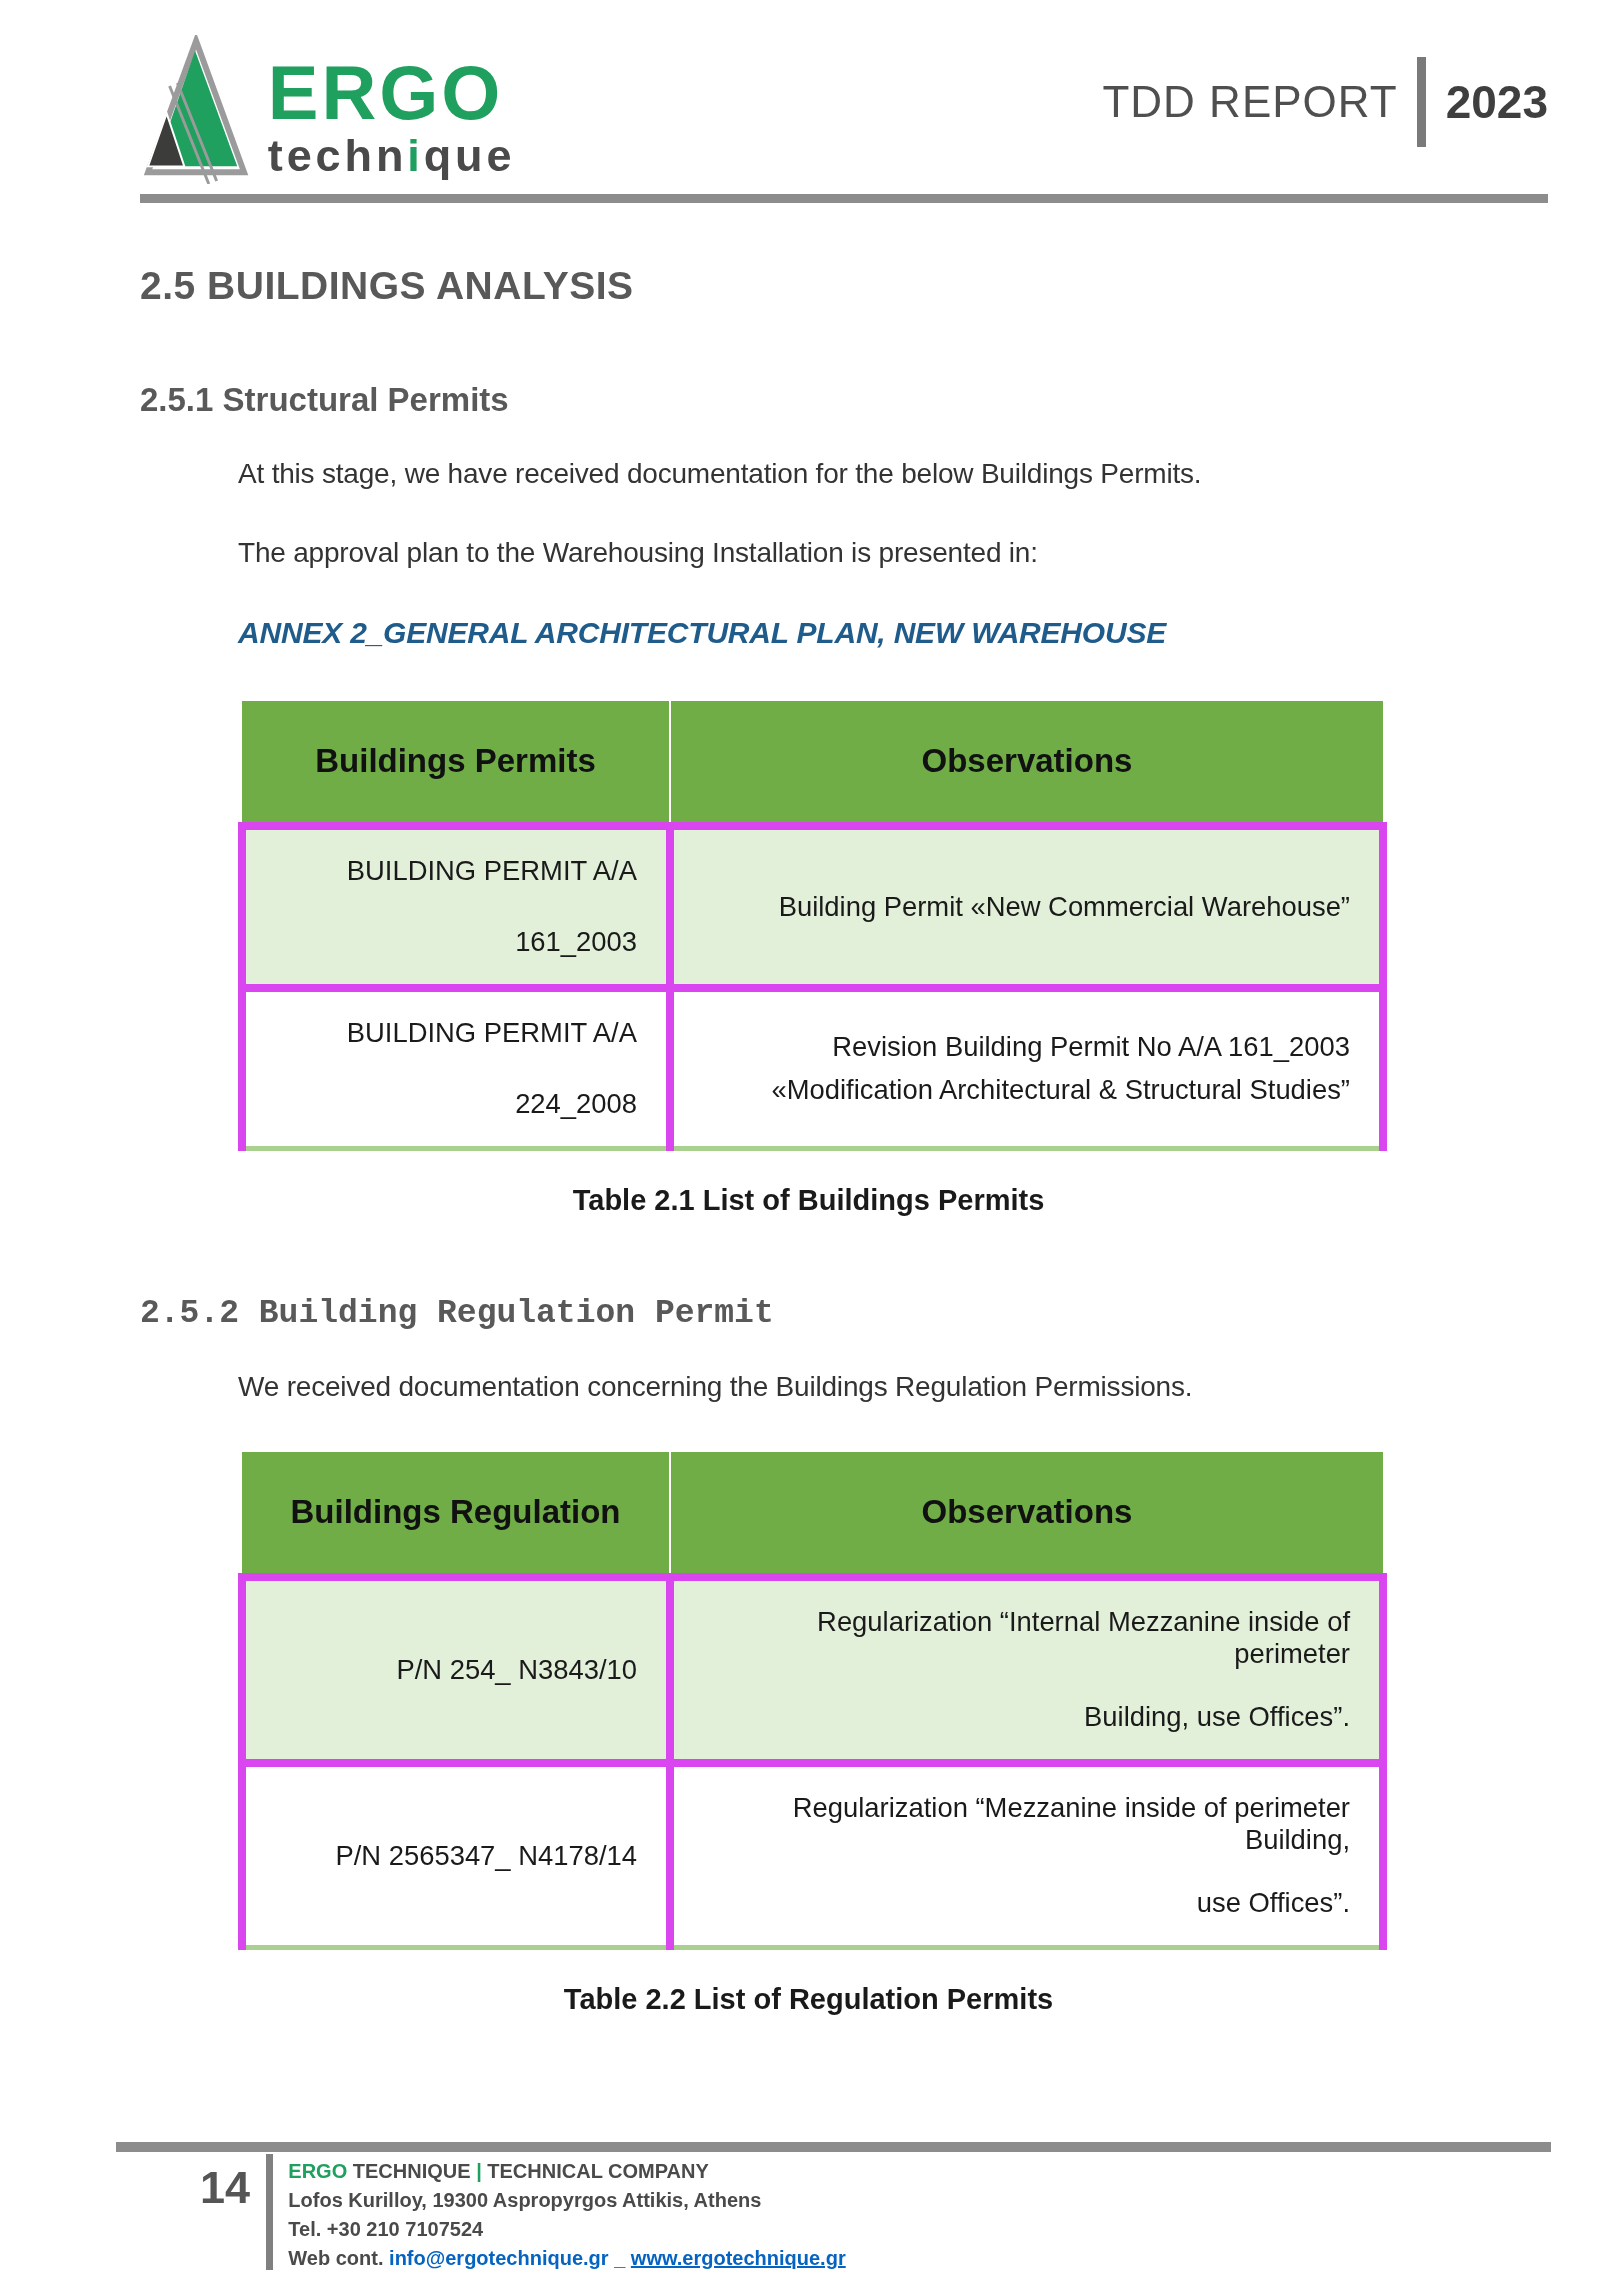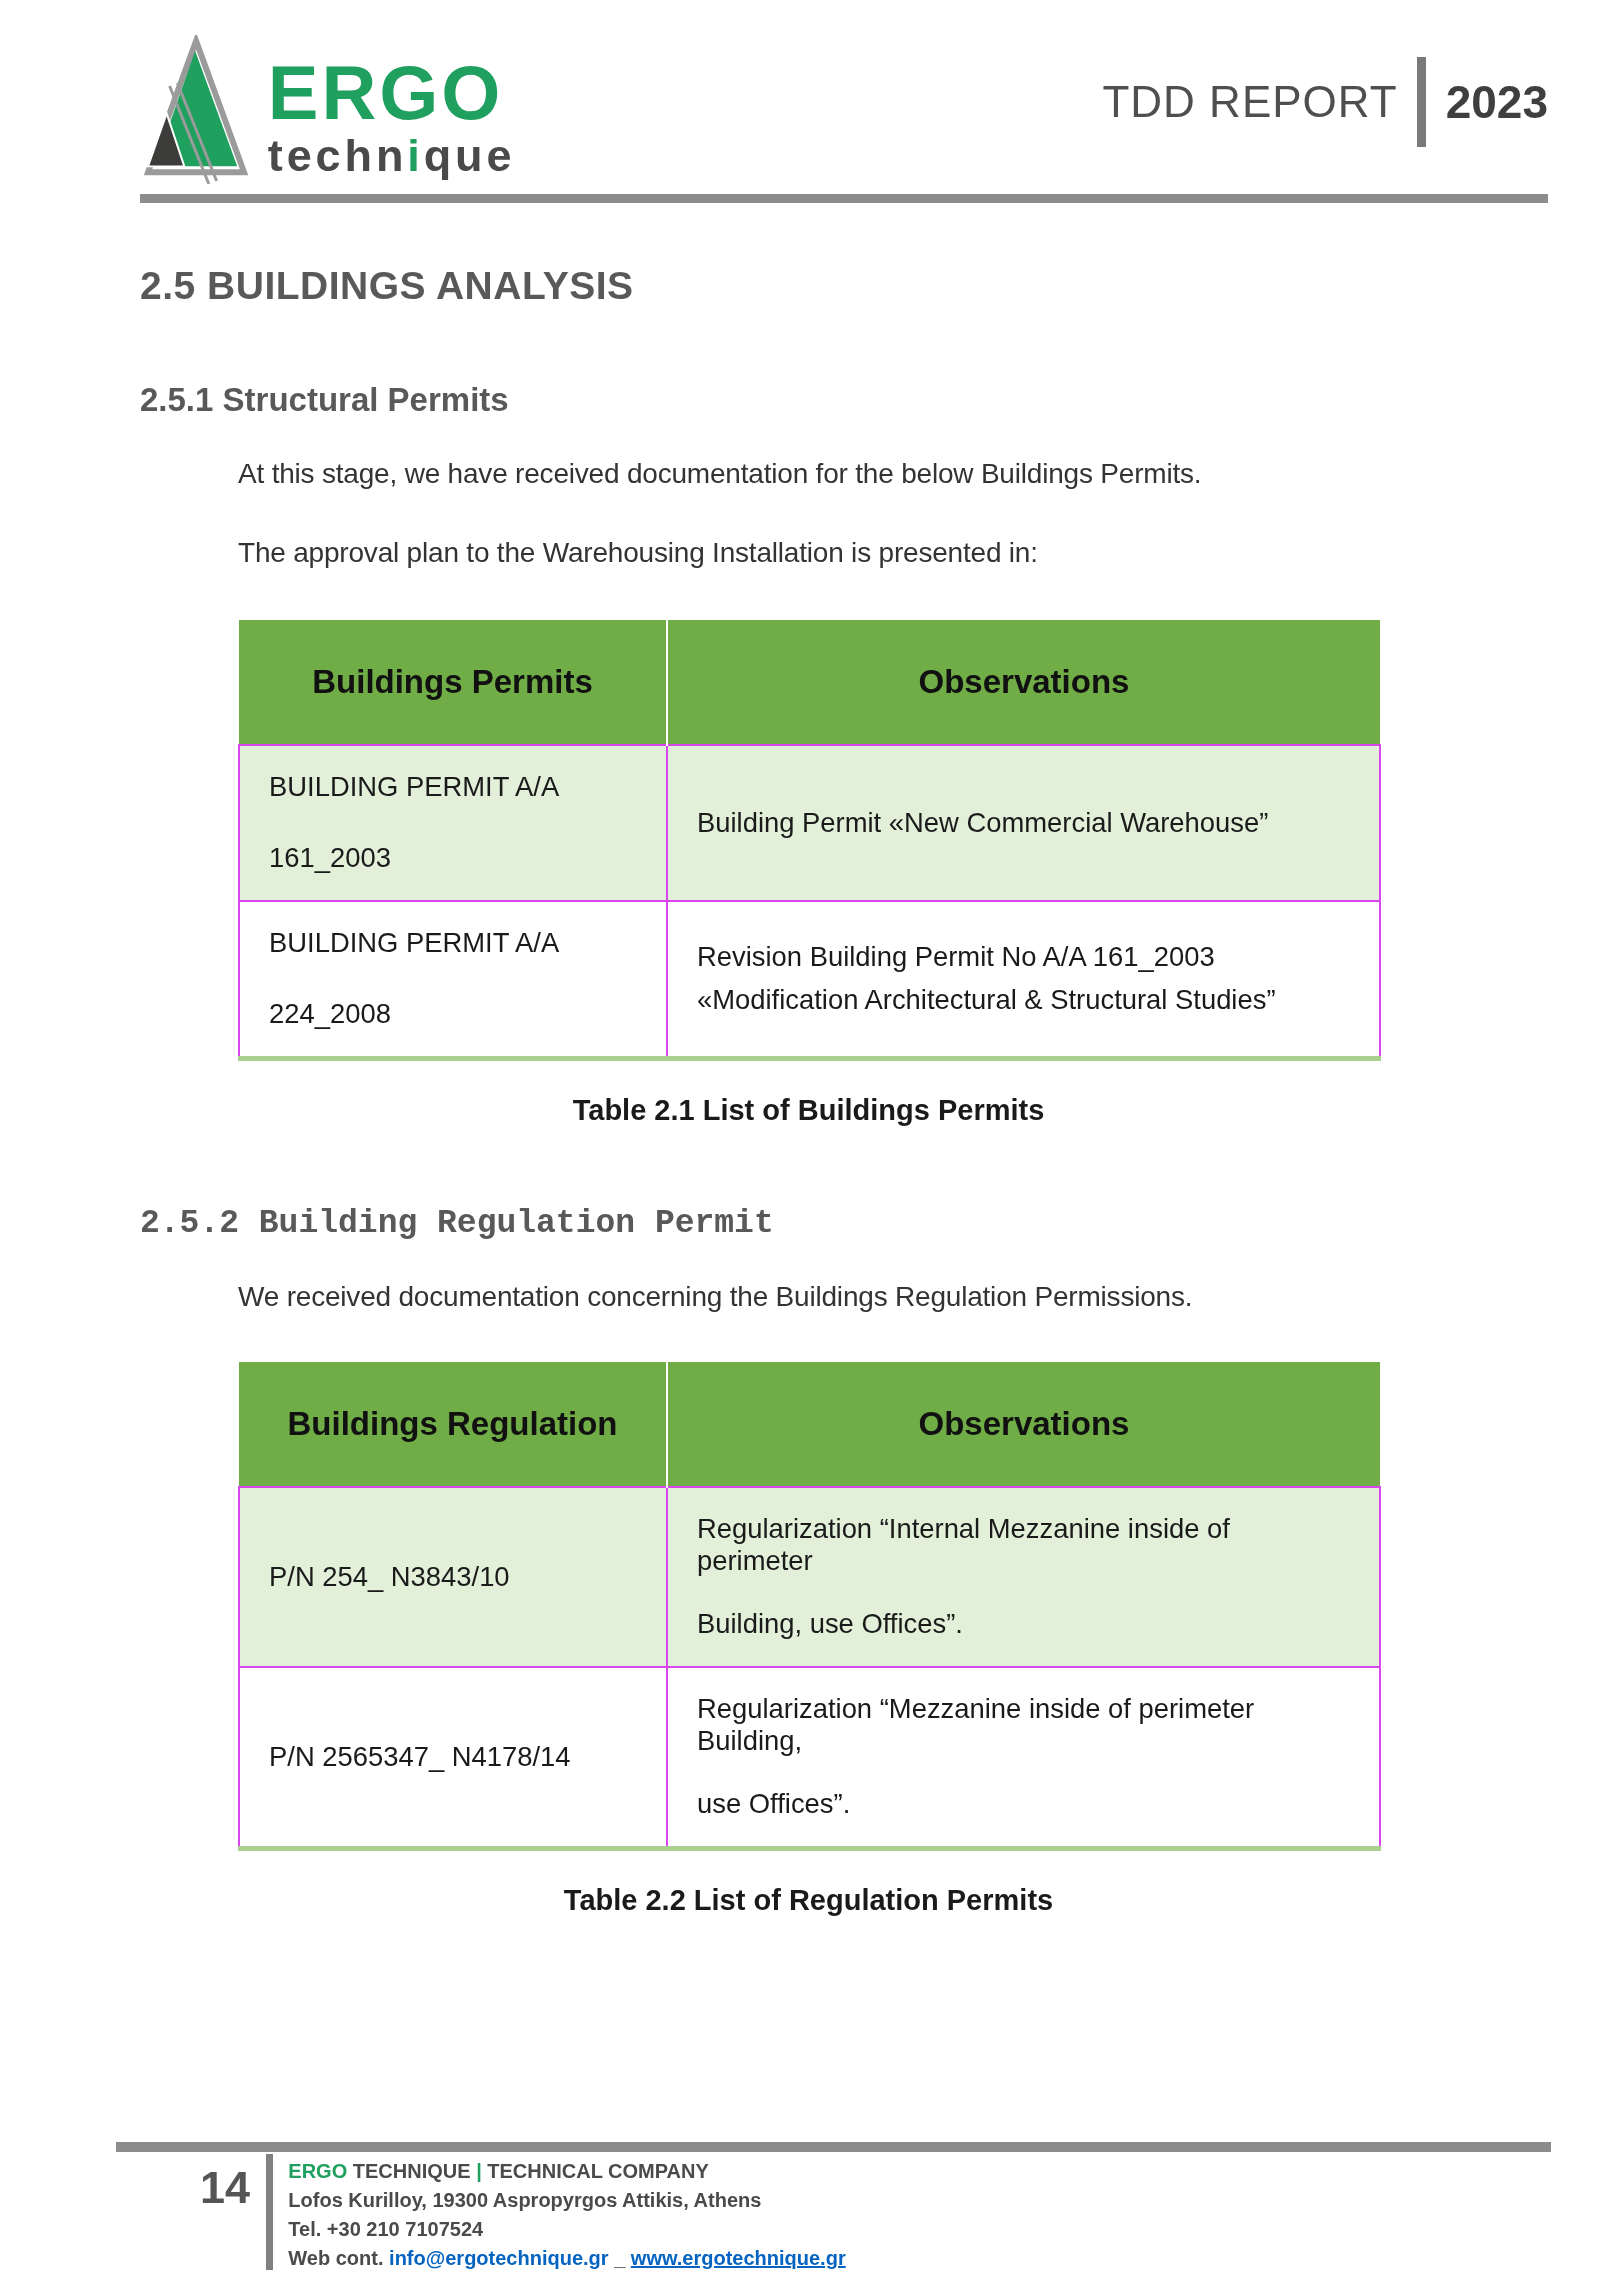--- a/index.html
+++ b/index.html
@@ -41,22 +41,22 @@
   
   table.gtable { margin:51px 0 0 214px; width:1141px; border-collapse:collapse; table-layout:fixed; }
   table.gtable col.c1 { width:428px; }
   table.gtable col.c2 { width:713px; }
   table.gtable th {
     background:#70AD47; color:#111; font-size:33px; font-weight:700;
     height:125px; text-align:center; vertical-align:middle;
   }
   table.gtable th.first { border-right:2.9px solid #ffffff; }
   table.gtable td {
-    border:2px solid #d946ef;
-    font-size:27.4px; color:#1a1a1a; text-align:left; vertical-align:middle;
+    border:8px solid #d946ef;
+    font-size:27.4px; color:#1a1a1a; text-align:right; vertical-align:middle;
     padding:25.5px 29px;
   }
   table.gtable tr.band td { background:#E2EFD9; }
   table.gtable tr.plain td { background:#ffffff; }
   table.gtable tr:last-child td { border-bottom:5.9px solid #A9D08E; }
   .cell-line2 { margin-top:39px; }
   .obs-wrap { line-height:1.55; }
   .caption { margin:33px 0 0 214px; width:1141px; text-align:center;
              font-size:29px; font-weight:700; color:#1a1a1a; }
 
@@ -99,20 +99,21 @@
       <span class="year">2023</span>
     </div>
   </div>
   <div class="hdr-rule"></div>
 
   <h1 class="sec">2.5 BUILDINGS ANALYSIS</h1>
 
   <h2 class="sub">2.5.1 Structural Permits</h2>
   <p class="body">At this stage, we have received documentation for the below Buildings Permits.</p>
   <p class="body gap">The approval plan to the Warehousing Installation is presented in:</p>
+  <p class="annex">ANNEX 2_GENERAL ARCHITECTURAL PLAN, NEW WAREHOUSE</p>
 
   <table class="gtable">
     <colgroup>
         <col class="c1">
         <col class="c2">
       </colgroup>
     <thead>
       <tr>
         <th class="first">Buildings Permits</th>
         <th>Observations</th>

